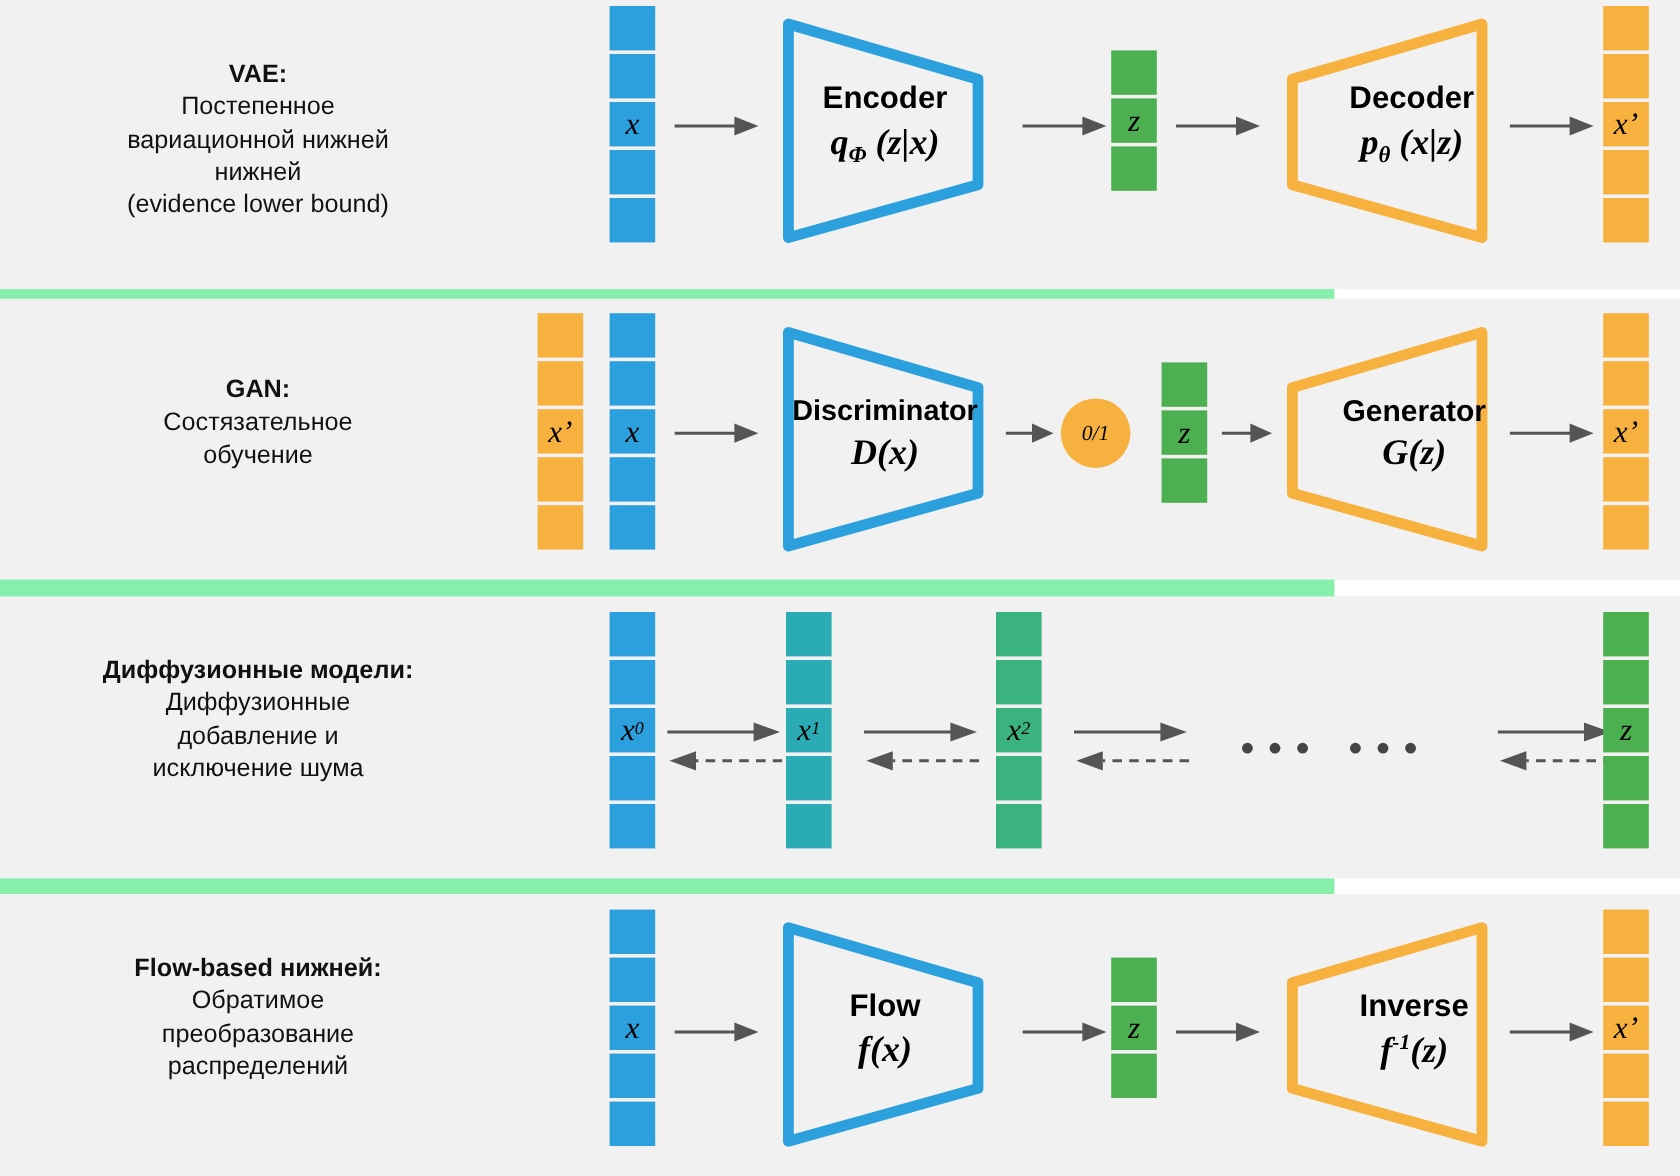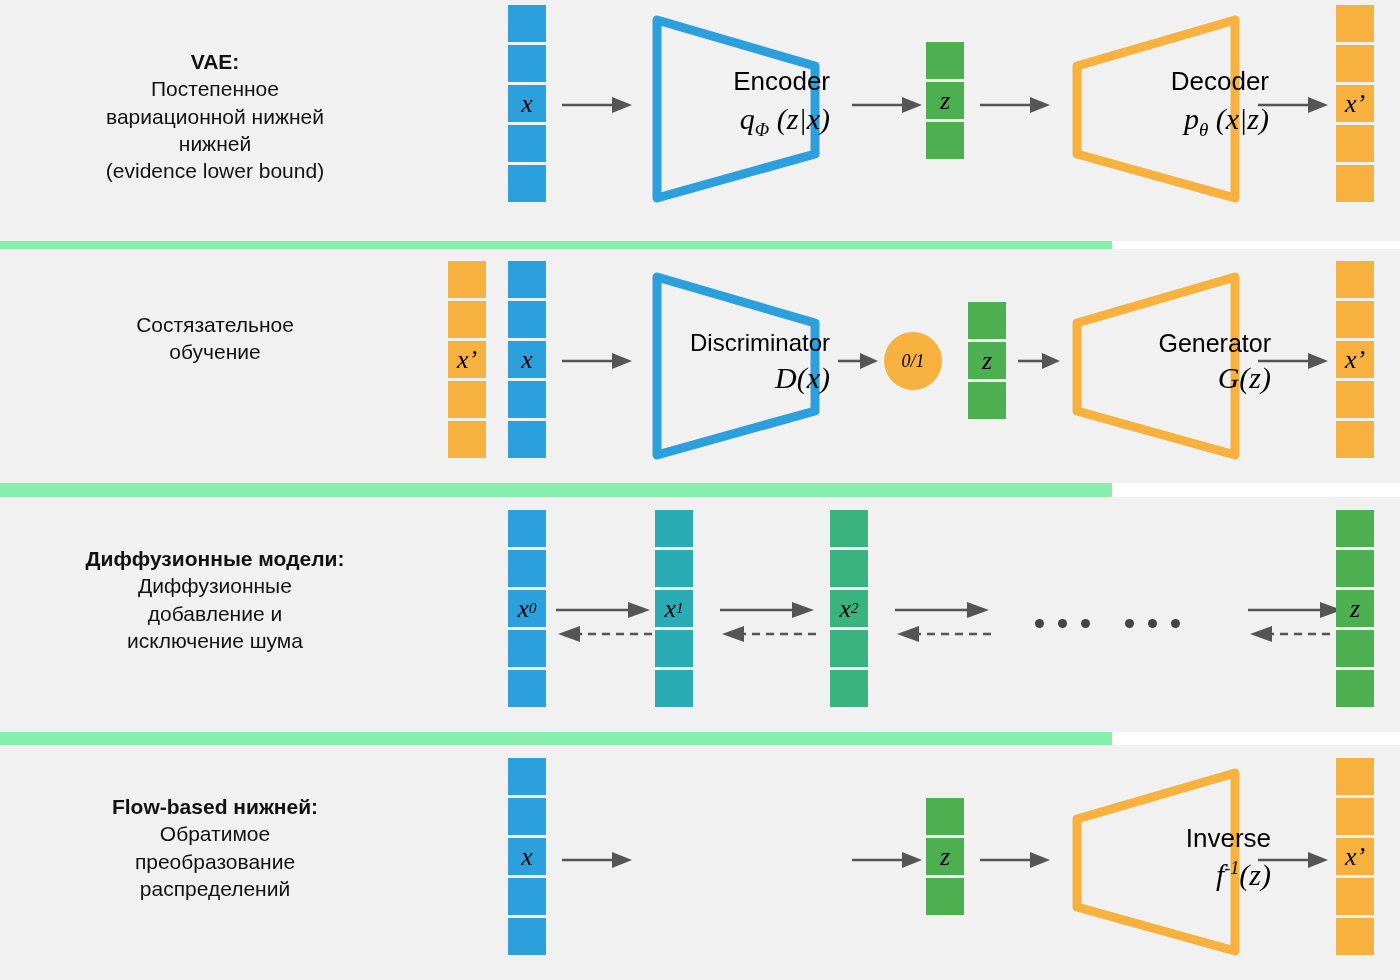--- a/index.html
+++ b/index.html
@@ -21,22 +21,22 @@
   .col{position:absolute;display:flex;flex-direction:column;gap:3px;}
   .cell{width:38px;height:37px;position:relative;}
   .cell .lab{position:absolute;inset:0;display:flex;align-items:center;
              justify-content:center;font-family:"Liberation Serif",serif;
              font-style:italic;font-size:26px;color:#000;}
   .cell .lab sub{font-size:15px;font-style:italic;vertical-align:-2px;}
 
   
   .trap{position:absolute;}
   .trap svg{position:absolute;left:0;top:0;overflow:visible;}
-  .trap .txt{position:absolute;left:0;width:100%;text-align:right;
-             color:#000;line-height:1.05;}
+  .trap .txt{position:absolute;left:0;width:100%;text-align:center;
+             color:#000;line-height:1.05;font-weight:bold;}
   .trap .t1{font-size:26px;font-family:"Liberation Sans",sans-serif;}
   .trap .t2{font-size:30px;font-family:"Liberation Serif",serif;font-style:italic;}
   .trap .t2 sub{font-size:19px;}
   .trap .t2 sup{font-size:18px;}
 
   
   .arrow{position:absolute;}
   .circlebadge{position:absolute;border-radius:50%;display:flex;
                align-items:center;justify-content:center;
                font-family:"Liberation Serif",serif;font-style:italic;
@@ -128,20 +128,21 @@
         <span class="lab">x’</span>
       </div>
       <div class="cell" style="background:#f7b13e;"></div>
       <div class="cell" style="background:#f7b13e;"></div>
     </div>
   </div>
 
   <div class="row" id="row-1">
 
     <div class="caption" style="top:62px;">
+      <span class="cap-title">GAN:</span>
       <span class="cap-body">Состязательное</span>
       <span class="cap-body">обучение</span>
     </div>
 
     <div class="col" style="left:448px;top:12px;">
       <div class="cell" style="background:#f7b13e;"></div>
       <div class="cell" style="background:#f7b13e;"></div>
       <div class="cell" style="background:#f7b13e;">
         <span class="lab">x’</span>
       </div>
@@ -349,20 +350,27 @@
       <div class="cell" style="background:#2ca0dc;"></div>
     </div>
 
     <div class="arrow" style="left:562px;top:104px;">
       <svg width="70" height="22" viewBox="0 0 70 22">
         <line x1="0" y1="11" x2="52" y2="11" stroke="#555" stroke-width="2.6"></line>
         <polygon points="50,3 70,11 50,19" fill="#555"></polygon>
       </svg>
     </div>
 
+    <div class="trap" style="left:645px;top:16px;width:185px;height:197px;">
+      <svg width="185" height="197" viewBox="0 0 185 197">
+        <path d="M12 12 L170 58 L170 146 L12 190 Z" fill="none" stroke="#2ca0dc" stroke-width="9" stroke-linejoin="round" stroke-linecap="round"></path>
+      </svg>
+      <div class="txt t1" style="top:64px;padding-right:26px;">Flow</div>
+      <div class="txt t2" style="top:98px;padding-right:30px;">f(x)</div>
+    </div>
 
     <div class="arrow" style="left:852px;top:104px;">
       <svg width="70" height="22" viewBox="0 0 70 22">
         <line x1="0" y1="11" x2="52" y2="11" stroke="#555" stroke-width="2.6"></line>
         <polygon points="50,3 70,11 50,19" fill="#555"></polygon>
       </svg>
     </div>
 
     <div class="col" style="left:926px;top:53px;">
       <div class="cell" style="background:#4caf50;"></div>

